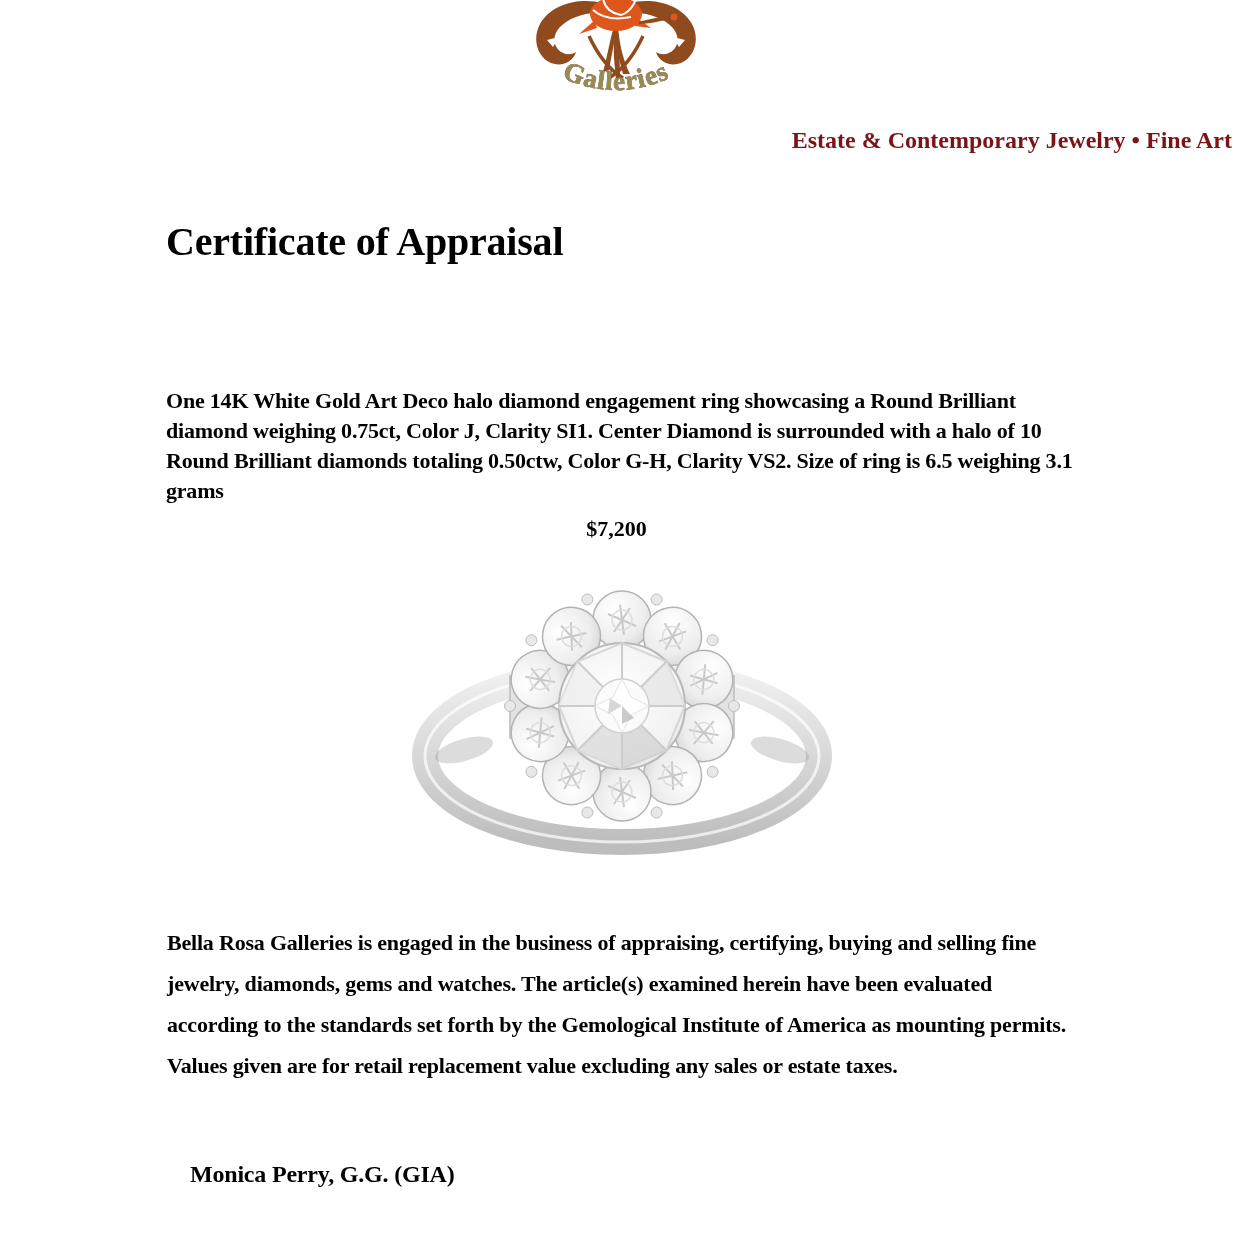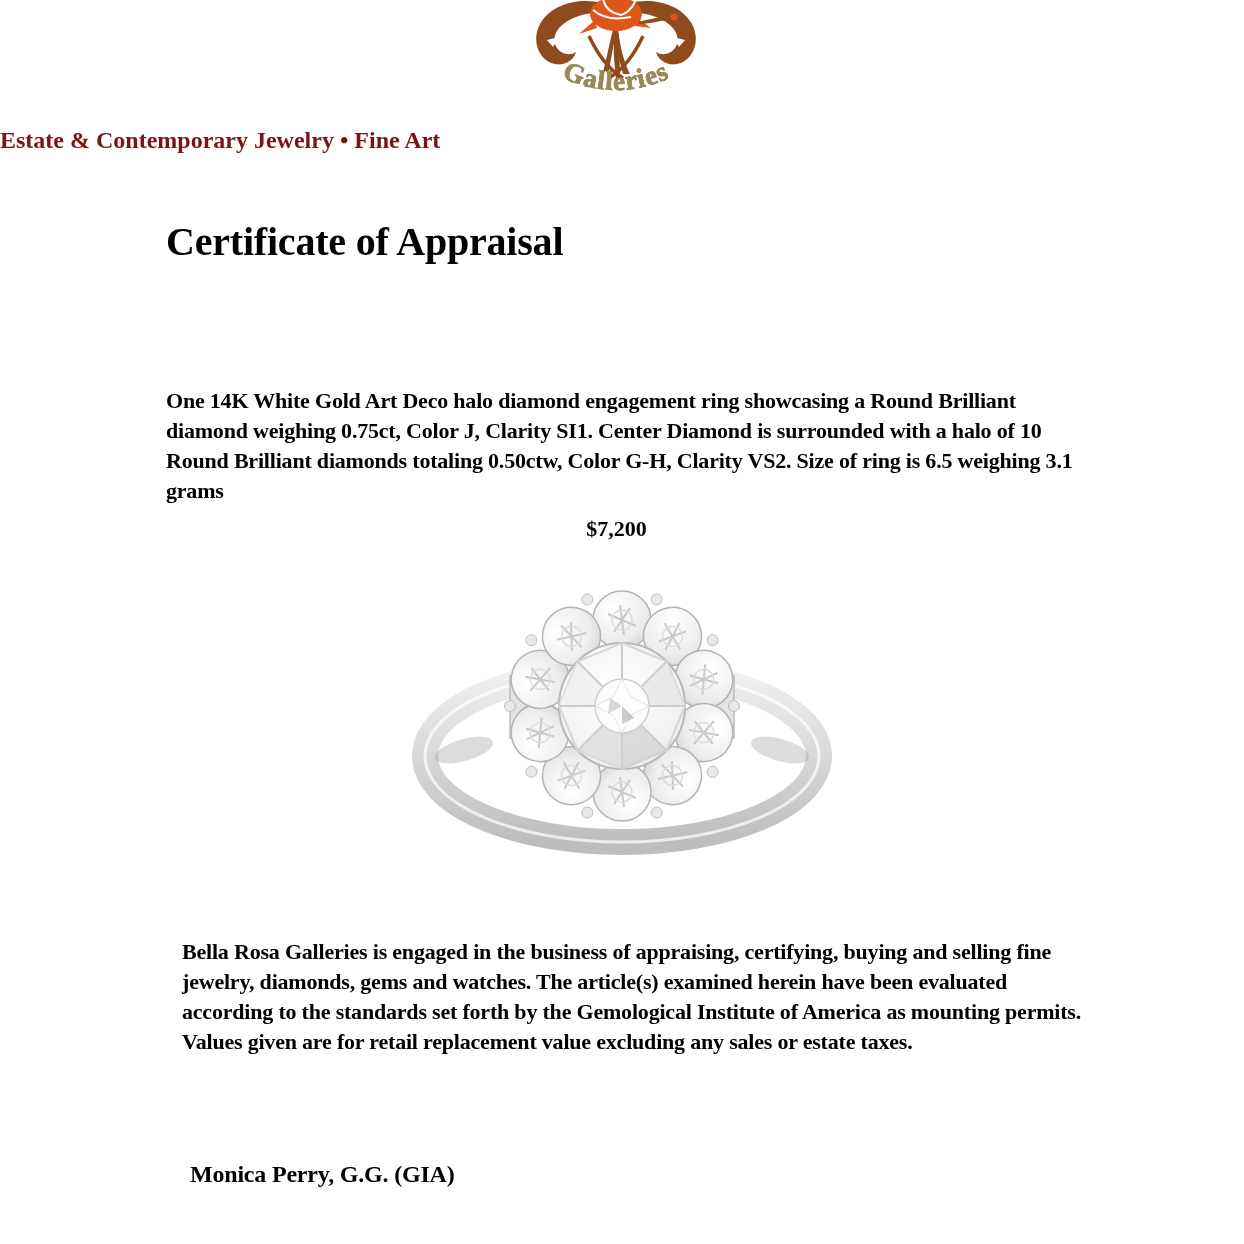--- a/index.html
+++ b/index.html
@@ -3,39 +3,39 @@
 <meta charset="utf-8">
 <style>
   html,body{margin:0;padding:0;background:#ffffff;}
   .page{
     position:relative;width:1244px;height:1244px;background:#ffffff;overflow:hidden;
     font-family:"Liberation Serif","DejaVu Serif",serif;font-weight:bold;color:#000000;
   }
   .brand-header{position:absolute;left:0;top:0;width:1232px;text-align:center;}
   .logo-svg{display:block;margin:0 auto;}
   .tagline{
-    position:absolute;left:0;top:127px;width:1232px;text-align:left;
+    position:absolute;left:0;top:127px;width:1232px;text-align:right;
     font-size:24px;color:#7b1416;letter-spacing:0px;
   }
   .title{
     position:absolute;left:166px;top:218px;margin:0;
     font-size:40px;letter-spacing:-0.2px;
   }
   .description{
     position:absolute;left:166px;top:386px;width:908px;margin:0;
     font-size:22px;line-height:30px;letter-spacing:-0.2px;
   }
   .price{
     position:absolute;left:166px;top:516px;width:901px;text-align:center;
     font-size:22px;
   }
   .figure{position:absolute;left:412px;top:574px;width:420px;height:292px;margin:0;}
   .disclaimer{
-    position:absolute;left:166px;top:921px;width:908px;margin:16px;
-    font-size:22px;line-height:30px;letter-spacing:-0.2px;
+    position:absolute;left:166px;top:921px;width:908px;margin:1px;
+    font-size:22px;line-height:41px;letter-spacing:-0.2px;
   }
   .appraiser{
     position:absolute;left:166px;top:1161px;
     font-size:24px;letter-spacing:-0.2px;margin-left:24px;
   }
   .gal-text{
     font-family:"Liberation Serif","DejaVu Serif",serif;font-weight:bold;
     paint-order:stroke fill;
   }
 </style>

